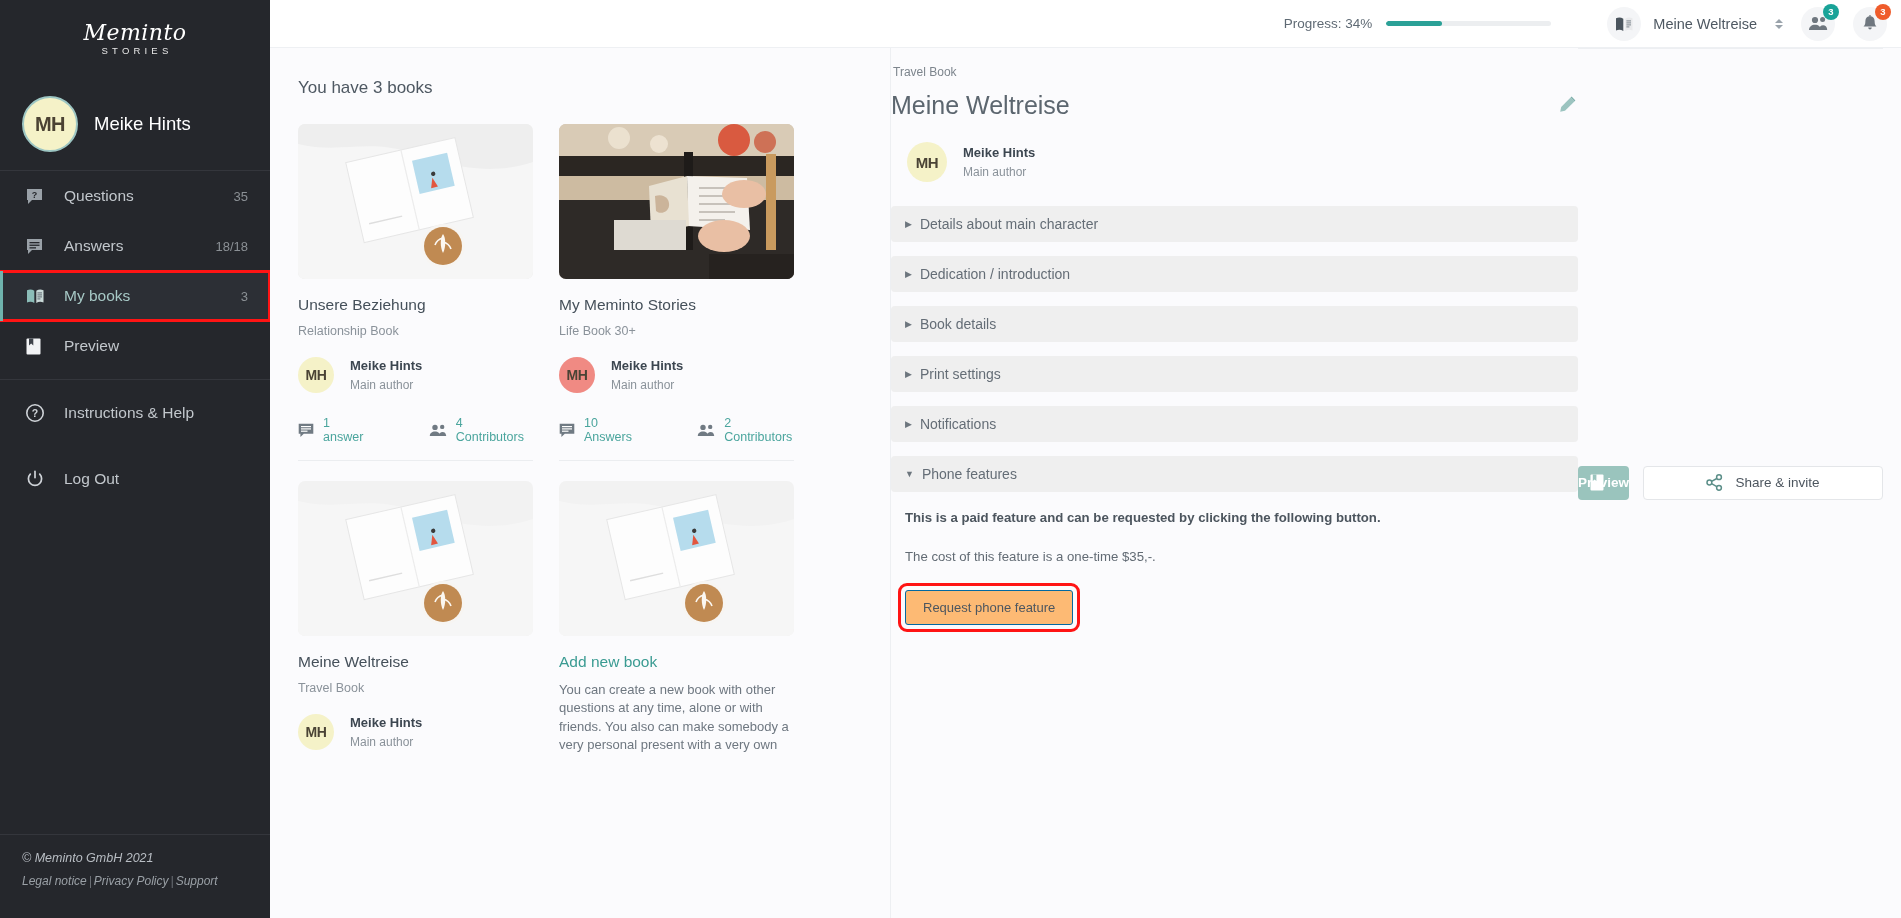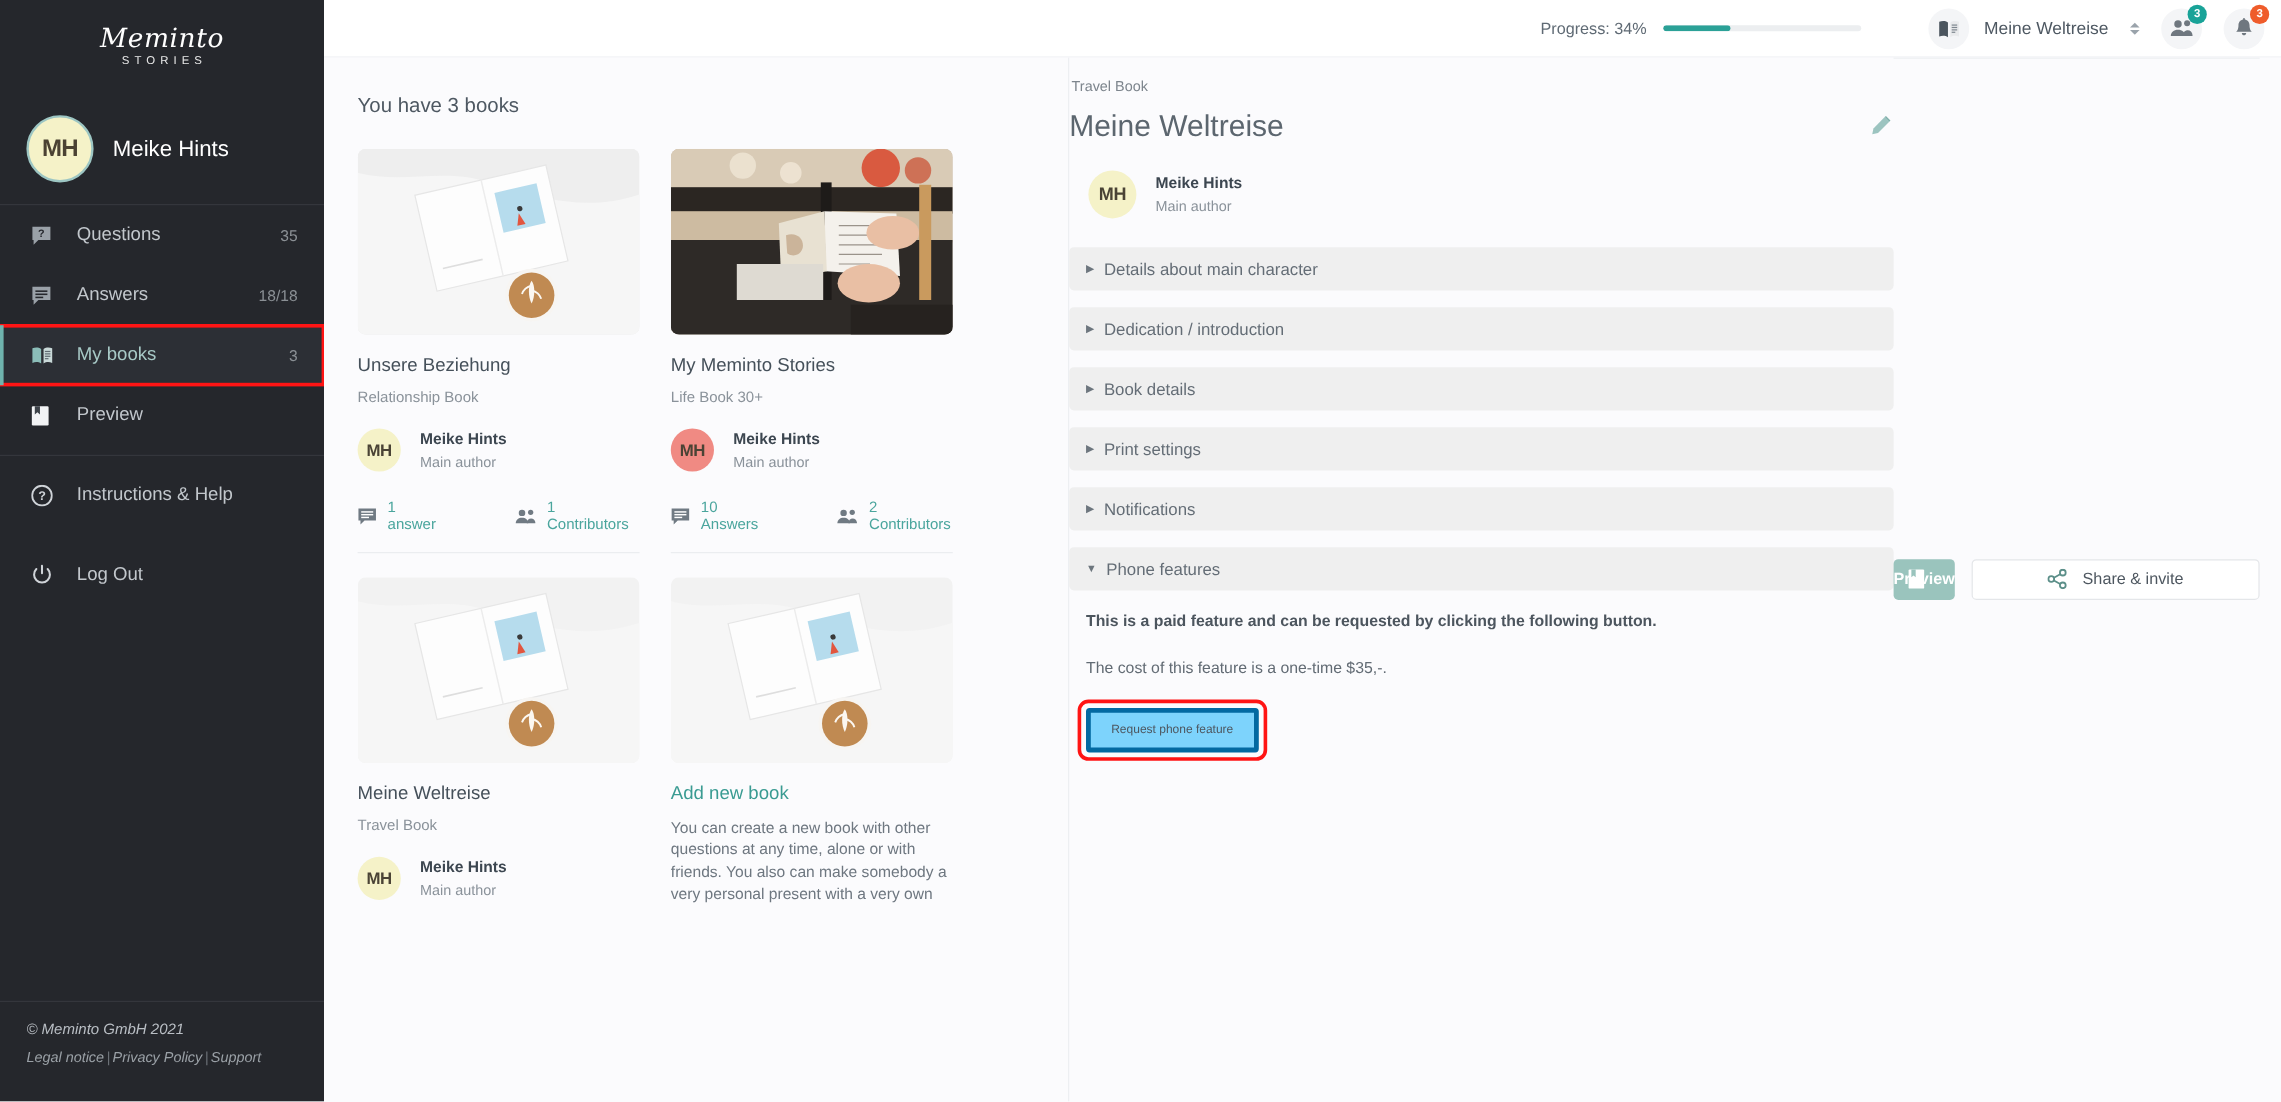--- a/index.html
+++ b/index.html
@@ -163,22 +163,22 @@
     font-size:14px; color:#646d76;
   }
   .acc .arw { margin-right:8px; font-size:9px; color:#6d767e; line-height:1; }
   .acc.open { margin-bottom:10px; }
   .acc-body { padding:6px 2px 0 14px; }
   .acc-body p { font-size:13.2px; color:#626b74; line-height:1.45; }
   .acc-body p.bold { font-weight:bold; color:#4c555e; margin-bottom:4px; }
   .acc-body p.spaced { margin-top:20px; }
   .req-wrap { margin:24px 0 0 0; display:inline-block; position:relative; }
   .req-btn {
-    background:#7dd3fc; border:4px solid #0369a1; border-radius:3px;
-    padding:9px 17px; font-size:10px; color:#4d565f; cursor:pointer;
+    background:#fdba74; border:1px solid #0369a1; border-radius:3px;
+    padding:9px 17px; font-size:13px; color:#4d565f; cursor:pointer;
     font-family:"Liberation Sans", sans-serif;
   }
   .req-highlight { outline:3px solid #ff1414; outline-offset:4px; border-radius:2px; }
   .footer-bar {
     border-top:1px solid #edeff2; padding:14px 0 16px 0;
     display:flex; align-items:center; gap:14px;
   }
   .preview-btn {
     flex:1; height:34px; background:#9ac4bd; border-radius:4px; border:none;
     color:#fff; font-size:13.5px; font-weight:bold; cursor:pointer; position:relative;
@@ -400,21 +400,21 @@
               </span>
               <span class="stat">
                 <span class="sic">
                   <svg width="18" height="13" viewBox="0 0 18 13">
                       <circle cx="6" cy="3.4" r="2.7" fill="#707a83"></circle>
                       <path d="M.8 12c0-2.8 2.3-4.5 5.2-4.5S11.2 9.2 11.2 12z" fill="#707a83"></path>
                       <circle cx="13.2" cy="2.9" r="2.2" fill="#707a83"></circle>
                       <path d="M10 12c0-2.5 1.6-4 3.6-4 1.8 0 3.2 1.2 3.5 3.3V12z" fill="#707a83"></path>
                     </svg>
                 </span>
-                <span>1 Contributors</span>
+                <span>4 Contributors</span>
               </span>
             </div>
           </div>
 
           <div class="bcard">
             <div class="bcard-img">
               <svg width="235" height="155" viewBox="0 0 235 155" preserveAspectRatio="none">
                 <rect width="235" height="155" fill="#cdbfae"></rect>
                 <rect y="0" width="235" height="34" fill="#d9cbb6"></rect>
                 <circle cx="175" cy="16" r="16" fill="#d8472c" opacity=".85"></circle>

